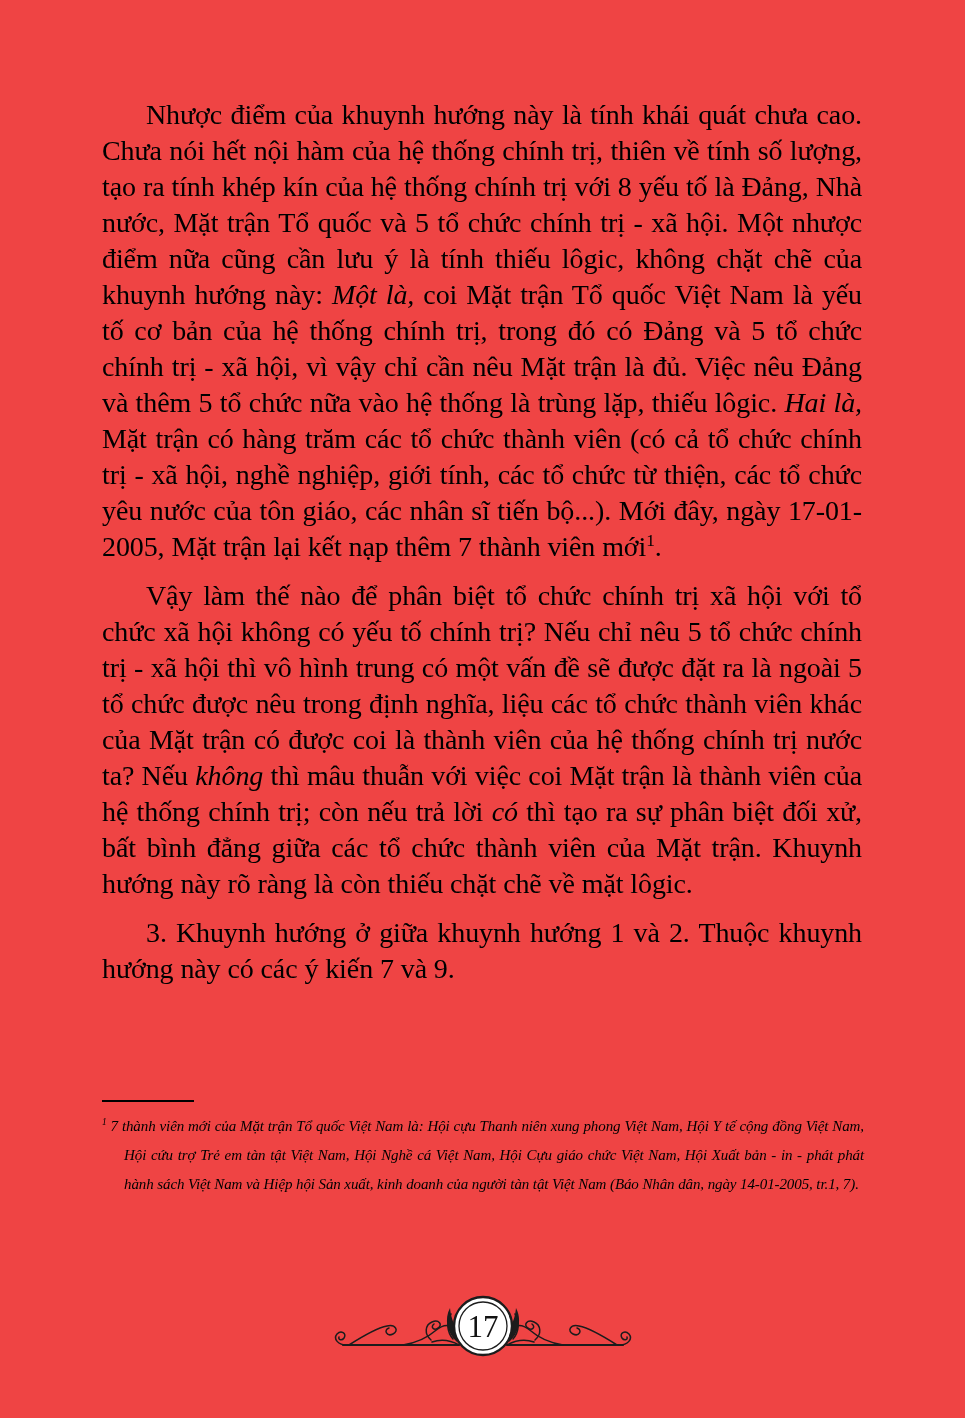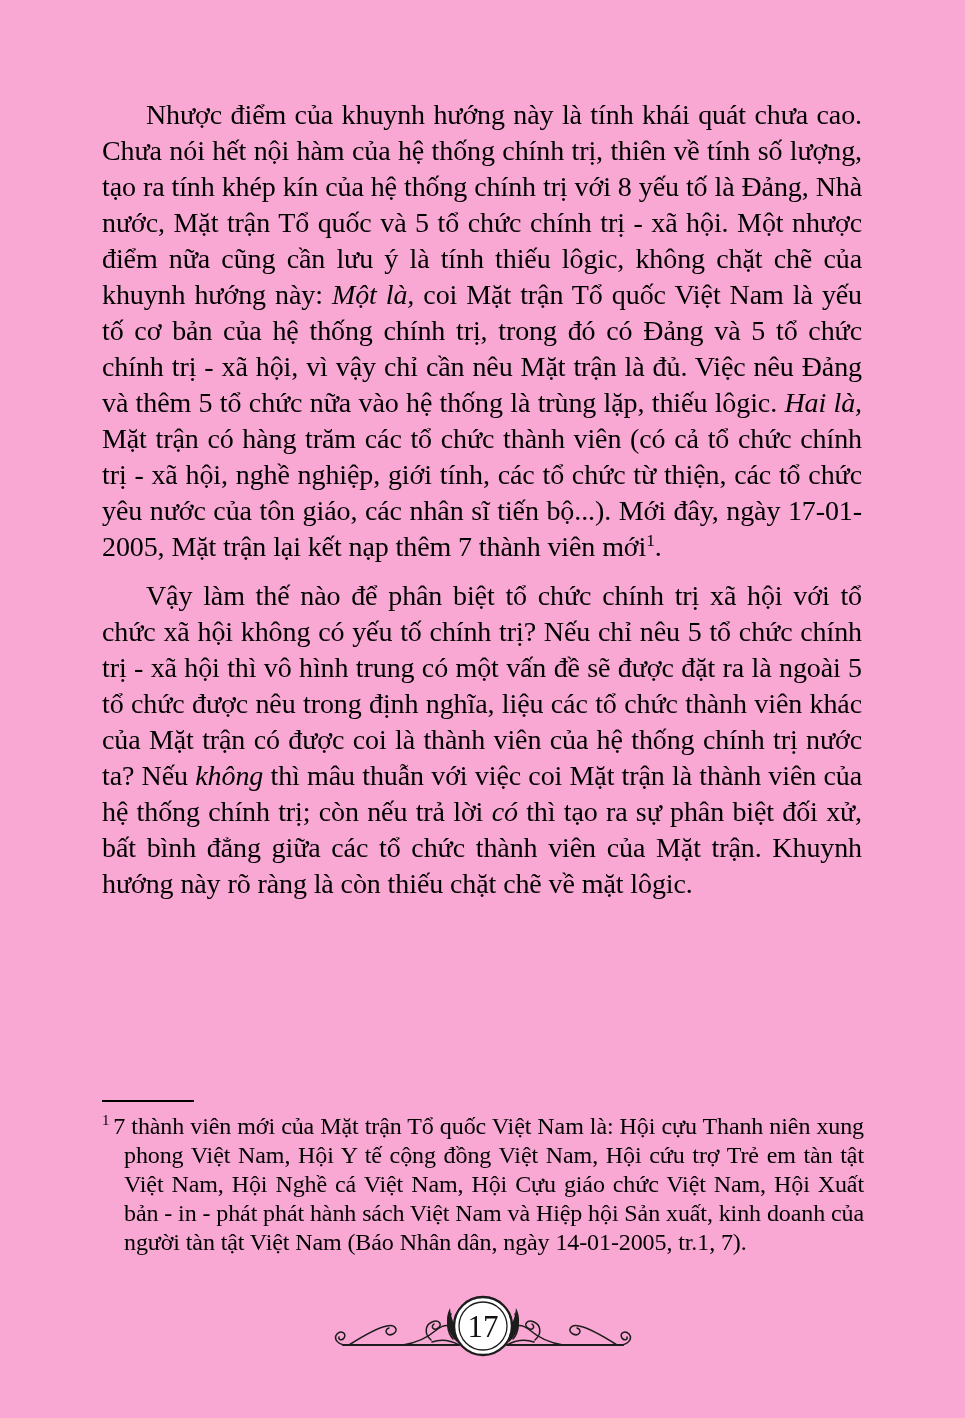--- a/index.html
+++ b/index.html
@@ -8,21 +8,21 @@
     height: 1418px;
     background: #ffffff;
     color: #000000;
     font-family: "Liberation Serif", serif;
     position: relative;
     overflow: hidden;
   }
   .page {
     position: absolute;
     inset: 0;
-    background: #f9a8d4;
+    background: #ef4444;
   }
   .body-text {
     position: absolute;
     left: 102px;
     top: 97px;
     width: 760px;
   }
   .para {
     margin: 0 0 13px 0;
     font-size: 28px;
@@ -44,45 +44,47 @@
     width: 762px;
   }
   .footnote-rule {
     width: 92px;
     height: 0;
     border-top: 2px solid #000;
     margin: 0 0 10px 0;
   }
   .footnote-text {
     margin: 0;
-    font-size: 24px;
+    font-size: 15px;
     line-height: 29px;
     text-align: justify;
     padding-left: 22px;
     text-indent: -22px;
     letter-spacing: -0.1px;
+    font-style: italic;
   }
   .footnote-text sup { margin-right: 4px; }
   .ornament {
     position: absolute;
     left: 333px;
     top: 1284px;
   }
   .ornament text {
     font-family: "Liberation Serif", serif;
   }
 </style>
 </head>
 <body>
 
 <div class="page">
 
   <div class="body-text">
       <p class="para"><span>Nhược điểm của khuynh hướng này là tính khái quát chưa cao. Chưa nói hết nội hàm của hệ thống chính trị, thiên về tính số lượng, tạo ra tính khép kín của hệ thống chính trị với 8 yếu tố là Đảng, Nhà nước, Mặt trận Tổ quốc và 5 tổ chức chính trị - xã hội. Một nhược điểm nữa cũng cần lưu ý là tính thiếu lôgic, không chặt chẽ của khuynh hướng này: </span><i>Một là,</i><span> coi Mặt trận Tổ quốc Việt Nam là yếu tố cơ bản của hệ thống chính trị, trong đó có Đảng và 5 tổ chức chính trị - xã hội, vì vậy chỉ cần nêu Mặt trận là đủ. Việc nêu Đảng và thêm 5 tổ chức nữa vào hệ thống là trùng lặp, thiếu lôgic. </span><i>Hai là,</i><span> Mặt trận có hàng trăm các tổ chức thành viên (có cả tổ chức chính trị - xã hội, nghề nghiệp, giới tính, các tổ chức từ thiện, các tổ chức yêu nước của tôn giáo, các nhân sĩ tiến bộ...). Mới đây, ngày 17-01-2005, Mặt trận lại kết nạp thêm 7 thành viên mới</span><sup>1</sup><span>.</span></p>
       <p class="para"><span>Vậy làm thế nào để phân biệt tổ chức chính trị xã hội với tổ chức xã hội không có yếu tố chính trị? Nếu chỉ nêu 5 tổ chức chính trị - xã hội thì vô hình trung có một vấn đề sẽ được đặt ra là ngoài 5 tổ chức được nêu trong định nghĩa, liệu các tổ chức thành viên khác của Mặt trận có được coi là thành viên của hệ thống chính trị nước ta? Nếu </span><i>không</i><span> thì mâu thuẫn với việc coi Mặt trận là thành viên của hệ thống chính trị; còn nếu trả lời </span><i>có</i><span> thì tạo ra sự phân biệt đối xử, bất bình đẳng giữa các tổ chức thành viên của Mặt trận. Khuynh hướng này rõ ràng là còn thiếu chặt chẽ về mặt lôgic.</span></p>
+      <p class="para"><span>3. Khuynh hướng ở giữa khuynh hướng 1 và 2. Thuộc khuynh hướng này có các ý kiến 7 và 9.</span></p>
     </div>
 
   <div class="footnote">
     <div class="footnote-rule"></div>
     <p class="footnote-text"><sup>1</sup><span>7 thành viên mới của Mặt trận Tổ quốc Việt Nam là: Hội cựu Thanh niên xung phong Việt Nam, Hội Y tế cộng đồng Việt Nam, Hội cứu trợ Trẻ em tàn tật Việt Nam, Hội Nghề cá Việt Nam, Hội Cựu giáo chức Việt Nam, Hội Xuất bản - in - phát phát hành sách Việt Nam và Hiệp hội Sản xuất, kinh doanh của người tàn tật Việt Nam (Báo Nhân dân, ngày 14-01-2005, tr.1, 7).</span></p>
   </div>
 
   <svg class="ornament" width="300" height="80" viewBox="0 0 300 80" xmlns="http://www.w3.org/2000/svg">
     <g stroke="#1c1c1c" fill="none" stroke-width="1.5" stroke-linecap="round">
       <g id="flo">

